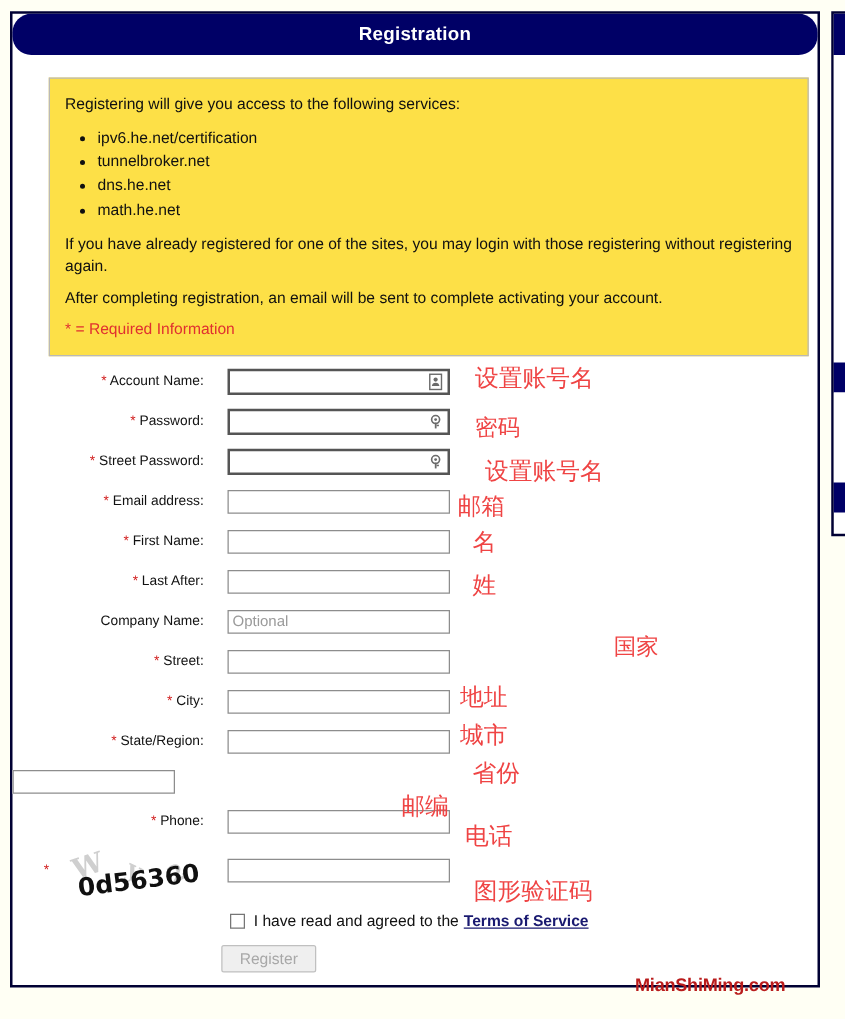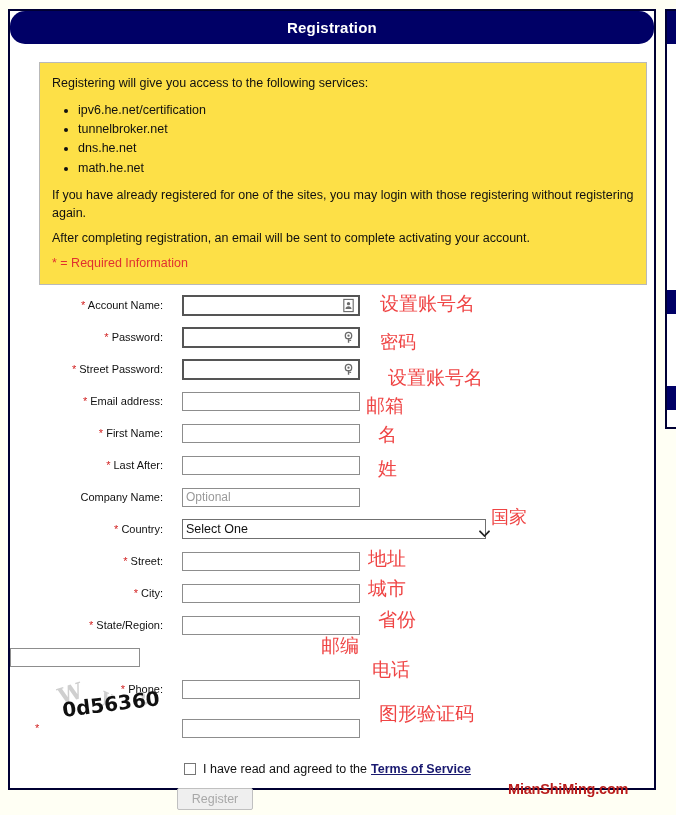--- a/index.html
+++ b/index.html
@@ -297,33 +297,20 @@
       <div class="row">
         <div class="lbl"><span class="star">*</span> <span>Last After:</span></div>
         <input class="fld" type="text" style="">
       </div>
 
       <div class="row">
         <div class="lbl"><span>Company Name:</span></div>
         <input class="fld" type="text" placeholder="Optional" style="">
       </div>
 
-      <div class="row">
-        <div class="lbl"><span class="star">*</span> <span>Country:</span></div>
-        <div class="selwrap">
-          <select class="sel">
-            <option>Select One</option>
-          </select>
-          <span class="caret">
-            <svg width="11" height="8" viewBox="0 0 11 8">
-                <path d="M1 1.3 L5.5 6 L10 1.3" fill="none" stroke="#222" stroke-width="1.8" stroke-linecap="round" stroke-linejoin="round"></path>
-              </svg>
-          </span>
-        </div>
-      </div>
 
       <div class="row">
         <div class="lbl"><span class="star">*</span> <span>Street:</span></div>
         <input class="fld" type="text" style="">
       </div>
 
       <div class="row">
         <div class="lbl"><span class="star">*</span> <span>City:</span></div>
         <input class="fld" type="text" style="">
       </div>

